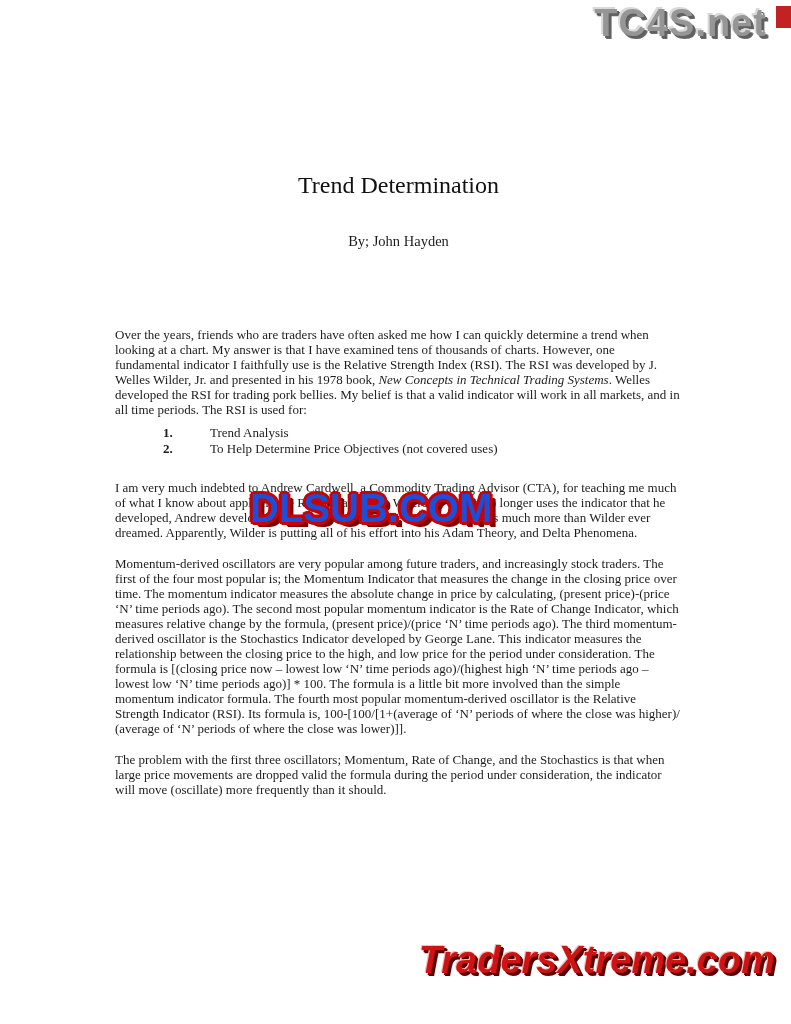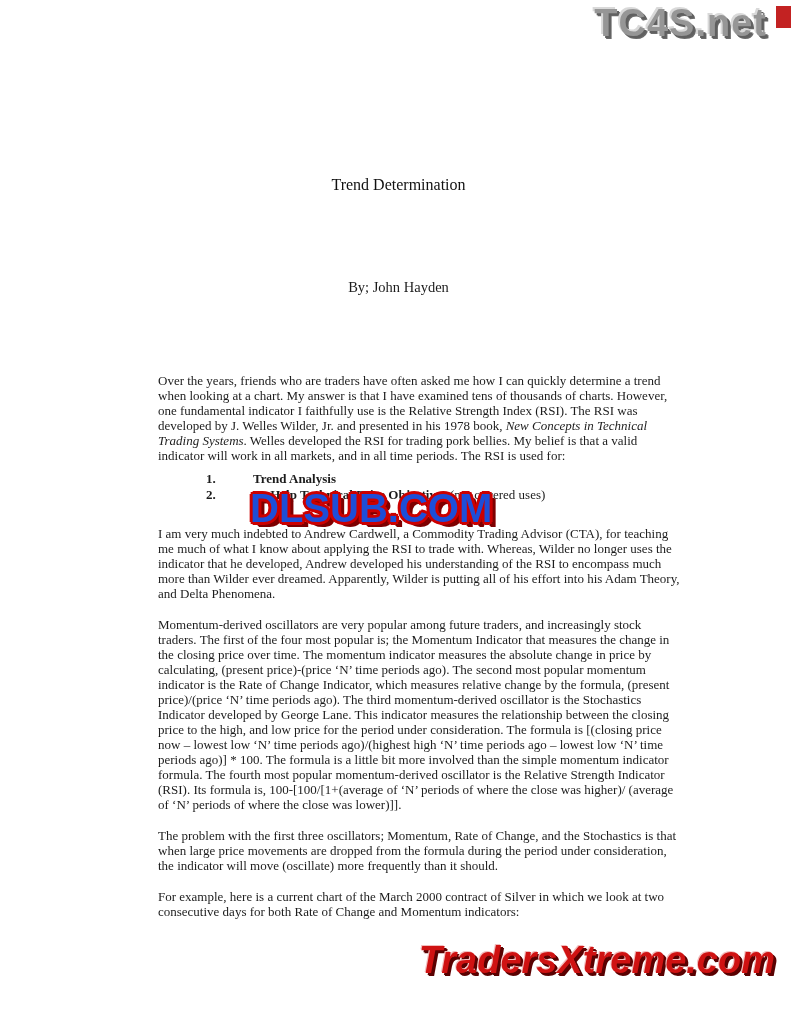--- a/index.html
+++ b/index.html
@@ -14,41 +14,40 @@
   }
   .content {
     position: absolute;
     left: 115px;
     top: 0;
     width: 567px;
   }
   .title {
     margin-top: 172px;
     text-align: center;
-    font-size: 16px;
+    font-size: 24px;
     line-height: 26px;
     color: #111;
   }
   .byline {
-    margin-top: 80px;
+    margin-top: 34px;
     text-align: center;
     font-size: 14.5px;
     line-height: 19px;
   }
   .body-text {
     margin-top: 76px;
     font-size: 13px;
     line-height: 15px;
     text-align: left;
-    margin-left: 43px;
   }
   .body-text p { margin: 0 0 16px 0; }
   .body-text p.p1 { margin-bottom: 8px; }
   .italic { font-style: italic; }
-  .bold { font-weight: bold; }
+  .bold { font-weight: normal; }
   .underline { }
   .list { margin: 0 0 24px 0; }
   .list-item { line-height: 15.5px; }
   .num {
     display: inline-block;
     margin-left: 48px;
     width: 47px;
     font-weight: bold;
   }
   
@@ -119,30 +118,29 @@
     </div>
 
     <div class="byline">By; John Hayden</div>
 
     <div class="body-text">
 
       <p class="p1"><span>Over the years, friends who are traders have often asked me how I can quickly determine a trend when looking at a chart. My answer is that I have examined tens of thousands of charts. However, one fundamental indicator I faithfully use is the Relative Strength Index (RSI). The RSI was developed by J. Welles Wilder, Jr. and presented in his 1978 book, </span><span class="italic">New Concepts in Technical Trading Systems</span><span>. Welles developed the RSI for trading pork bellies. My belief is that a valid indicator will work in all markets, and in all time periods.  The RSI is used for:</span></p>
 
       <div class="list">
         <div class="list-item"><span class="num">1.</span><span class="bold">Trend Analysis</span></div>
-        <div class="list-item"><span class="num">2.</span><span class="bold">To Help Technical Price Objectives</span><span> (not covered uses)</span></div>
+        <div class="list-item"><span class="num">2.</span><span class="bold">To Help Determine Price Objectives</span><span> (not covered uses)</span></div>
       </div>
 
       <p>I am very much indebted to Andrew Cardwell, a Commodity Trading Advisor (CTA), for teaching me much of what I know about applying the RSI to trade with. Whereas, Wilder no longer uses the indicator that he developed, Andrew developed his understanding of the RSI to encompass much more than Wilder ever dreamed. Apparently, Wilder is putting all of his effort into his Adam Theory, and Delta Phenomena.</p>
 
       <p><span>Momentum-derived oscillators are very popular among future traders, and increasingly stock traders. The first of the four most popular is; the </span><span class="underline">Momentum Indicator</span><span> that measures the change in the closing price over time. The momentum indicator measures the absolute change in price by calculating,  (present price)-(price ‘N’ time periods ago). The second most popular momentum indicator is the </span><span class="underline">Rate of Change Indicator</span><span>, which measures relative change by the formula, (present price)/(price ‘N’ time periods ago). The third momentum-derived oscillator is the </span><span class="underline">Stochastics Indicator</span><span> developed by George Lane. This indicator measures the relationship between the closing price to the high, and low price for the period under consideration. The formula is [(closing price now – lowest low ‘N’ time periods ago)/(highest high ‘N’ time periods ago – lowest low ‘N’ time periods ago)] * 100. The formula is a little bit more involved than the simple momentum indicator formula. The fourth most popular momentum-derived oscillator is the </span><span class="underline">Relative Strength Indicator (RSI)</span><span>. Its formula is, 100-[100/[1+(average of ‘N’ periods of where the close was higher)/ (average of ‘N’ periods of where the close was lower)]].</span></p>
 
-      <p>The problem with the first three oscillators; Momentum, Rate of Change, and the Stochastics is that when large price movements are dropped from the formula during the period under consideration, the indicator will move (oscillate) more frequently than it should.</p>
+      <p>The problem with the first three oscillators; Momentum, Rate of Change, and the Stochastics is that when large price movements are dropped valid the formula during the period under consideration, the indicator will move (oscillate) more frequently than it should.</p>
 
-      <p>For example, here is a current chart of the March 2000 contract of Silver in which we look at two consecutive days for both Rate of Change and Momentum indicators:</p>
 
     </div>
   </div>
 
   <div class="wm-mid">DLSUB.COM</div>
 
   <div class="page-num">1</div>
 
   <div class="wm-bottom">TradersXtreme.com</div>
 

